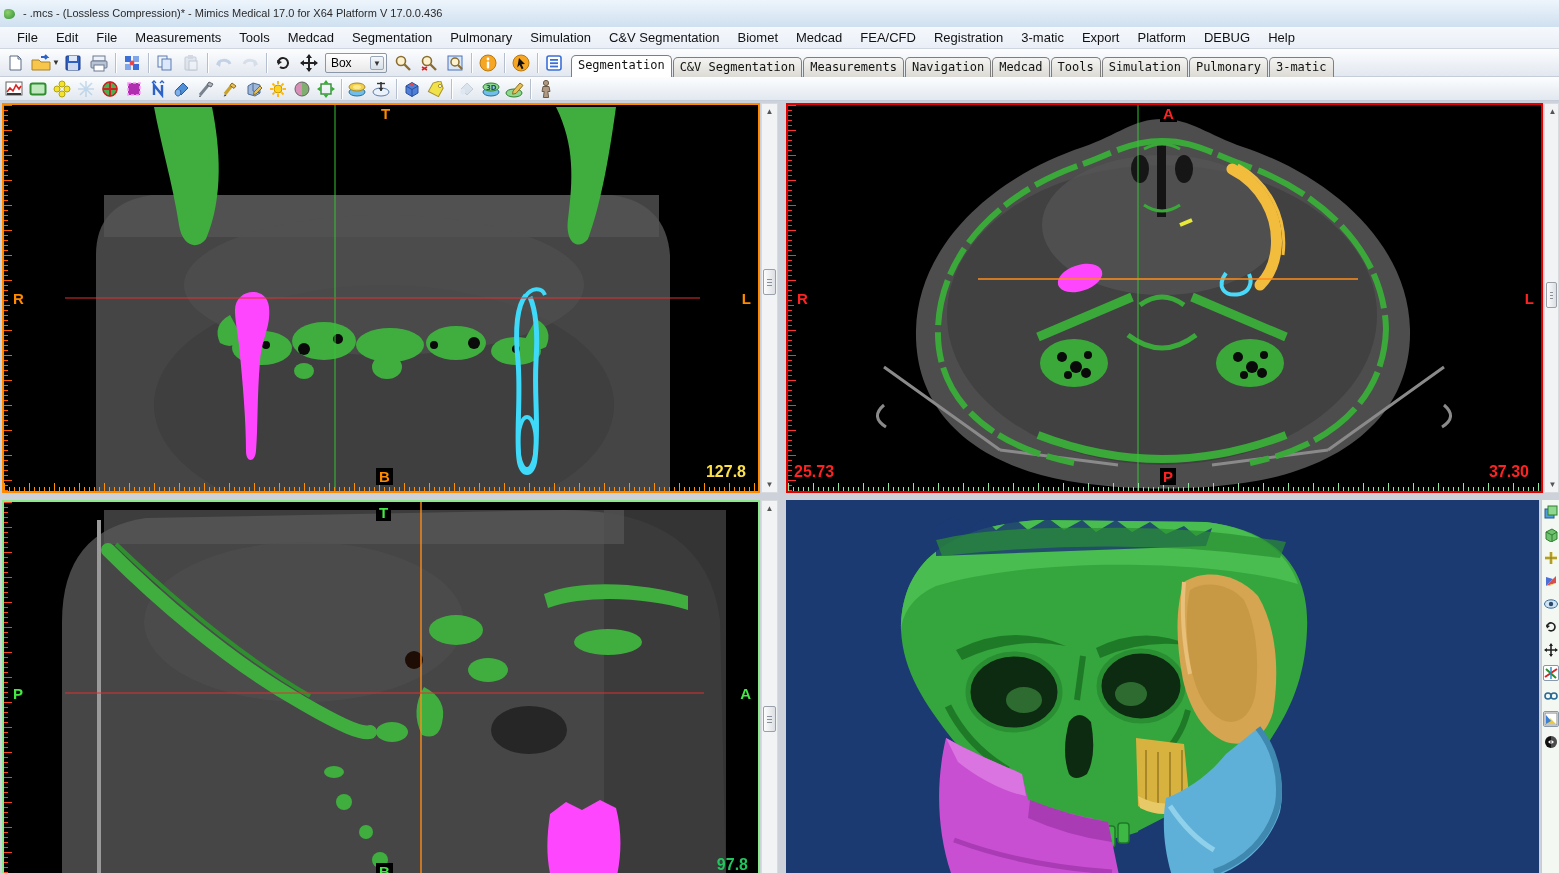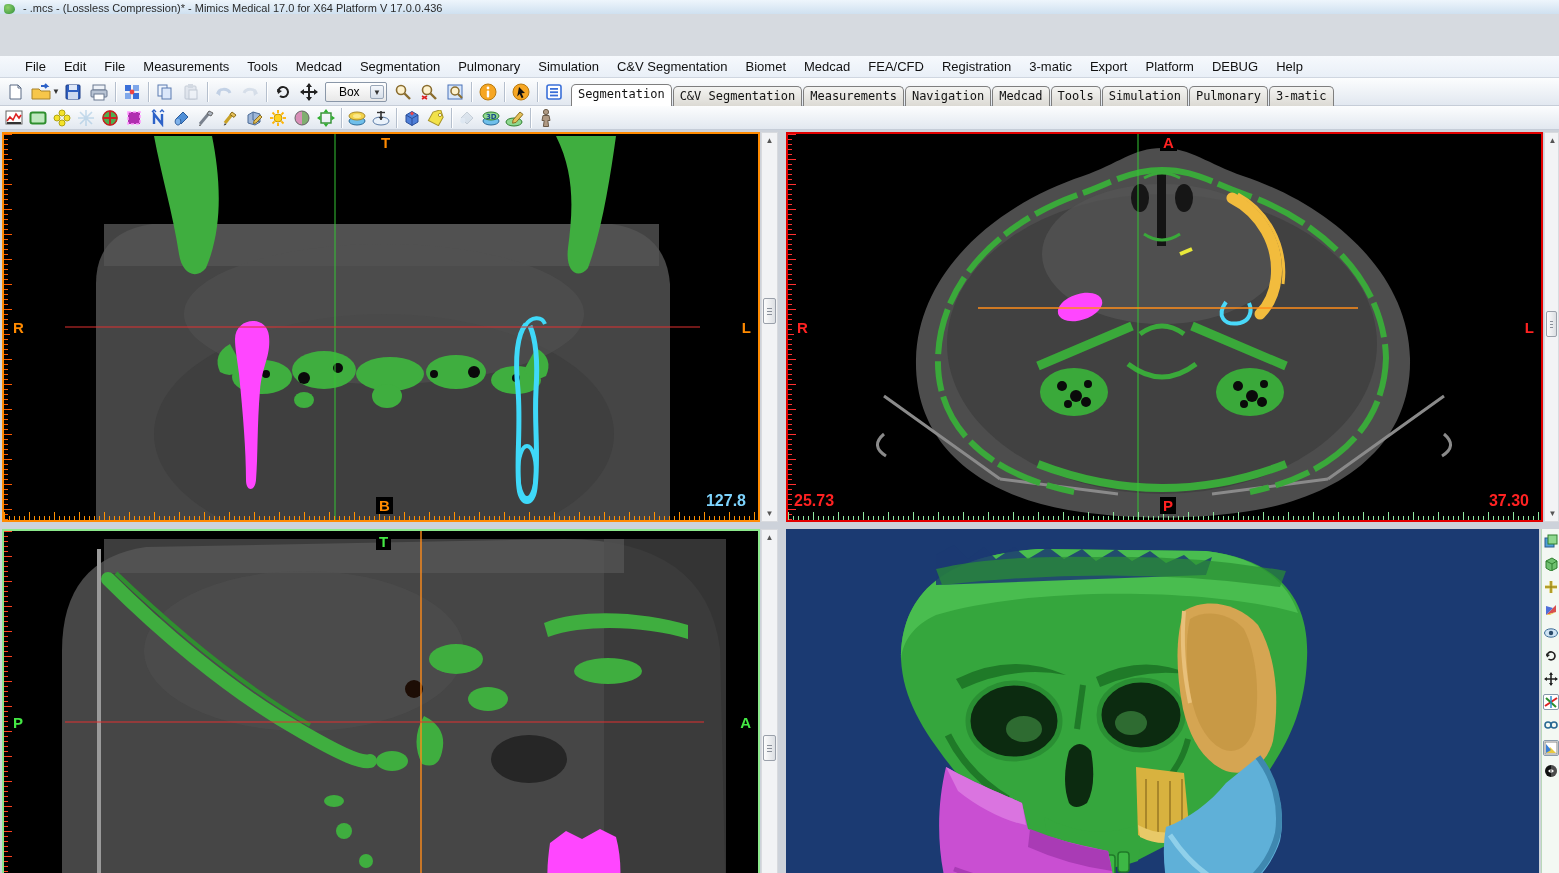--- a/index.html
+++ b/index.html
@@ -1,33 +1,33 @@
 <!DOCTYPE html>
 <html><head>
 <meta charset="utf-8">
 <style>
   * { margin:0; padding:0; box-sizing:border-box; }
   html,body { width:1559px; height:873px; overflow:hidden; font-family:"Liberation Sans",sans-serif; background:#d6dae0; }
 
   
-  .titlebar { height:14px; background:linear-gradient(#eef5fc,#cfe0f0); display:flex; align-items:flex-end; padding-left:4px; overflow:hidden; }
+  .titlebar { height:27px; background:linear-gradient(#eef5fc,#cfe0f0); display:flex; align-items:center; padding-left:4px; overflow:hidden; }
   .titlebar .app-icon { width:11px; height:10px; margin-right:8px; background:radial-gradient(circle at 35% 35%, #8fd06a, #2f8f3a); border-radius:40% 60% 55% 45%; }
   .titlebar .title-text { font-size:11px; color:#2a2a2a; white-space:nowrap; line-height:11px; }
 
-  .menubar { height:22px; background:linear-gradient(#f6f9fd,#e9eff7); border-bottom:1px solid #cfd6e0; display:flex; align-items:center; padding-left:16px;margin-top:42px; }
+  .menubar { height:22px; background:linear-gradient(#f6f9fd,#e9eff7); border-bottom:1px solid #cfd6e0; display:flex; align-items:center; padding-left:8px; }
   .menu-item { font-size:13px; color:#111; padding:2px 9px; white-space:nowrap; cursor:default; }
 
   
   .toolrow { background:linear-gradient(#fcfdfe,#e2e8f0); border-bottom:1px solid #c6cdd8; display:flex; align-items:center; }
   .toolrow1 { height:28px; padding-left:2px; }
   .toolrow2 { height:24px; padding-left:2px; }
   .tbtn { width:26px; height:24px; display:flex; align-items:center; justify-content:center; border:1px solid transparent; border-radius:3px; }
   .toolrow2 .tbtn { width:24px; height:33px; }
   .tsep { width:1px; height:20px; background:#b5bfcd; margin:0 3px; box-shadow:1px 0 0 #fff; }
-  .combo { width:62px; height:20px; background:linear-gradient(#fff,#e8e8e8); border:1px solid #8a97a8; border-radius:2px; display:flex; align-items:center; font-size:12px; padding-left:13px; margin:0 3px; position:relative; }
+  .combo { width:62px; height:20px; background:linear-gradient(#fff,#e8e8e8); border:1px solid #8a97a8; border-radius:2px; display:flex; align-items:center; font-size:12px; padding-left:5px; margin:0 3px; position:relative; }
   .combo .caret { position:absolute; right:2px; top:2px; width:14px; height:14px; background:linear-gradient(#f4f7fb,#d7dfe9); border:1px solid #9aa7b8; border-radius:2px; font-size:8px; line-height:13px; text-align:center; color:#333; }
   .drop-caret { font-size:8px; color:#333; margin-left:-2px; }
 
   
   .tabs { display:flex; align-items:flex-end; height:28px; margin-left:4px; }
   .tab { font-family:"DejaVu Sans Mono",monospace; font-size:12px; padding:2px 6px 3px 6px; border:1px solid #7e7e7e; border-bottom:none; border-radius:5px 5px 0 0; background:linear-gradient(#f4f4f2,#dcdad4); margin-right:1px; white-space:nowrap; color:#111; }
   .tab.active { background:#fff; position:relative; z-index:2; padding-bottom:5px; }
 
   
   .main { position:relative; width:1559px; height:787px; background:#cdd2da; }
@@ -439,21 +439,21 @@
 
         <line x1="331" y1="0" x2="331" y2="386" stroke="#35c435" stroke-width="1"></line>
         <line x1="61" y1="193" x2="696" y2="193" stroke="#e03030" stroke-width="1"></line>
       </svg>
       <div class="ruler-left" style="--rc:#ff5a00"></div>
       <div class="ruler-bottom" style="--rc:#ff9000"></div>
       <span class="orient" style="left:374px; top:0; color:#ff8a00;">T</span>
       <span class="orient" style="left:372px; bottom:6px; color:#ff8a00;">B</span>
       <span class="orient" style="left:6px; top:185px; color:#ff8a00;">R</span>
       <span class="orient" style="right:4px; top:185px; color:#ff8a00;">L</span>
-      <span class="slice-val" style="right:12px; bottom:10px; color:#7dd3fc;margin-left:31px;">127.8</span>
+      <span class="slice-val" style="right:12px; bottom:10px; color:#fde047;margin-left:31px;">127.8</span>
     </div>
 
     <div class="sb" style="left:761px; top:2px; height:390px;">
       <div class="arr up">▲</div>
       <div class="thumb" style="top:165px;"></div>
       <div class="arr down">▼</div>
     </div>
 
     <div class="vp vp-axial">
       <svg width="753" height="386" viewBox="0 0 753 386">

